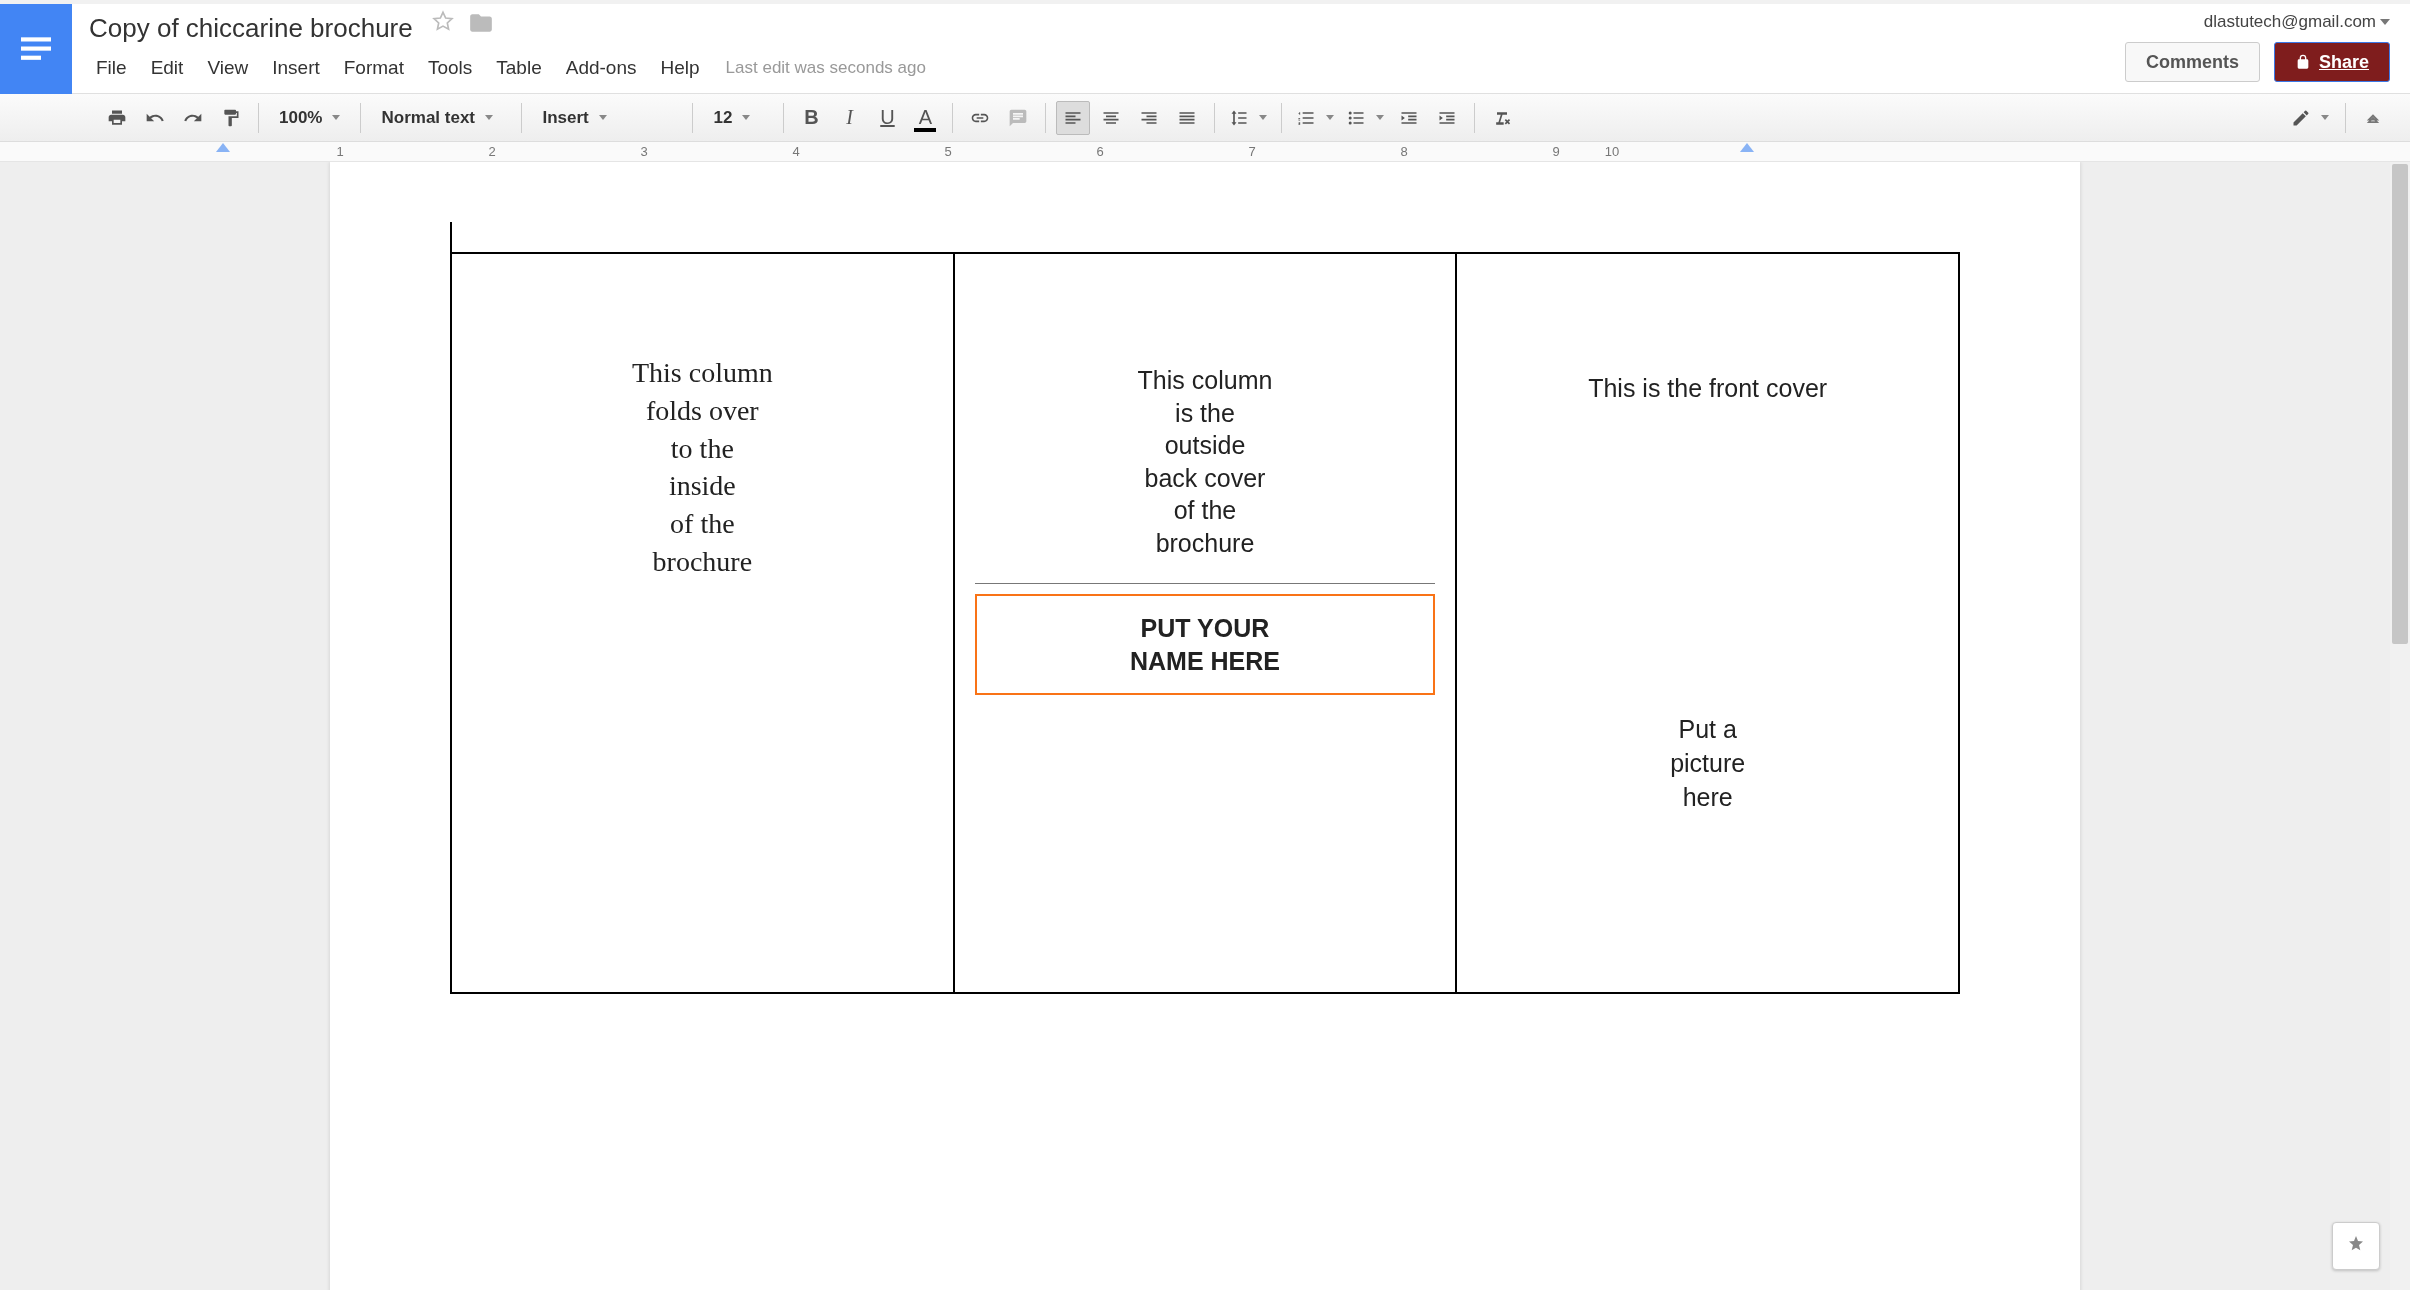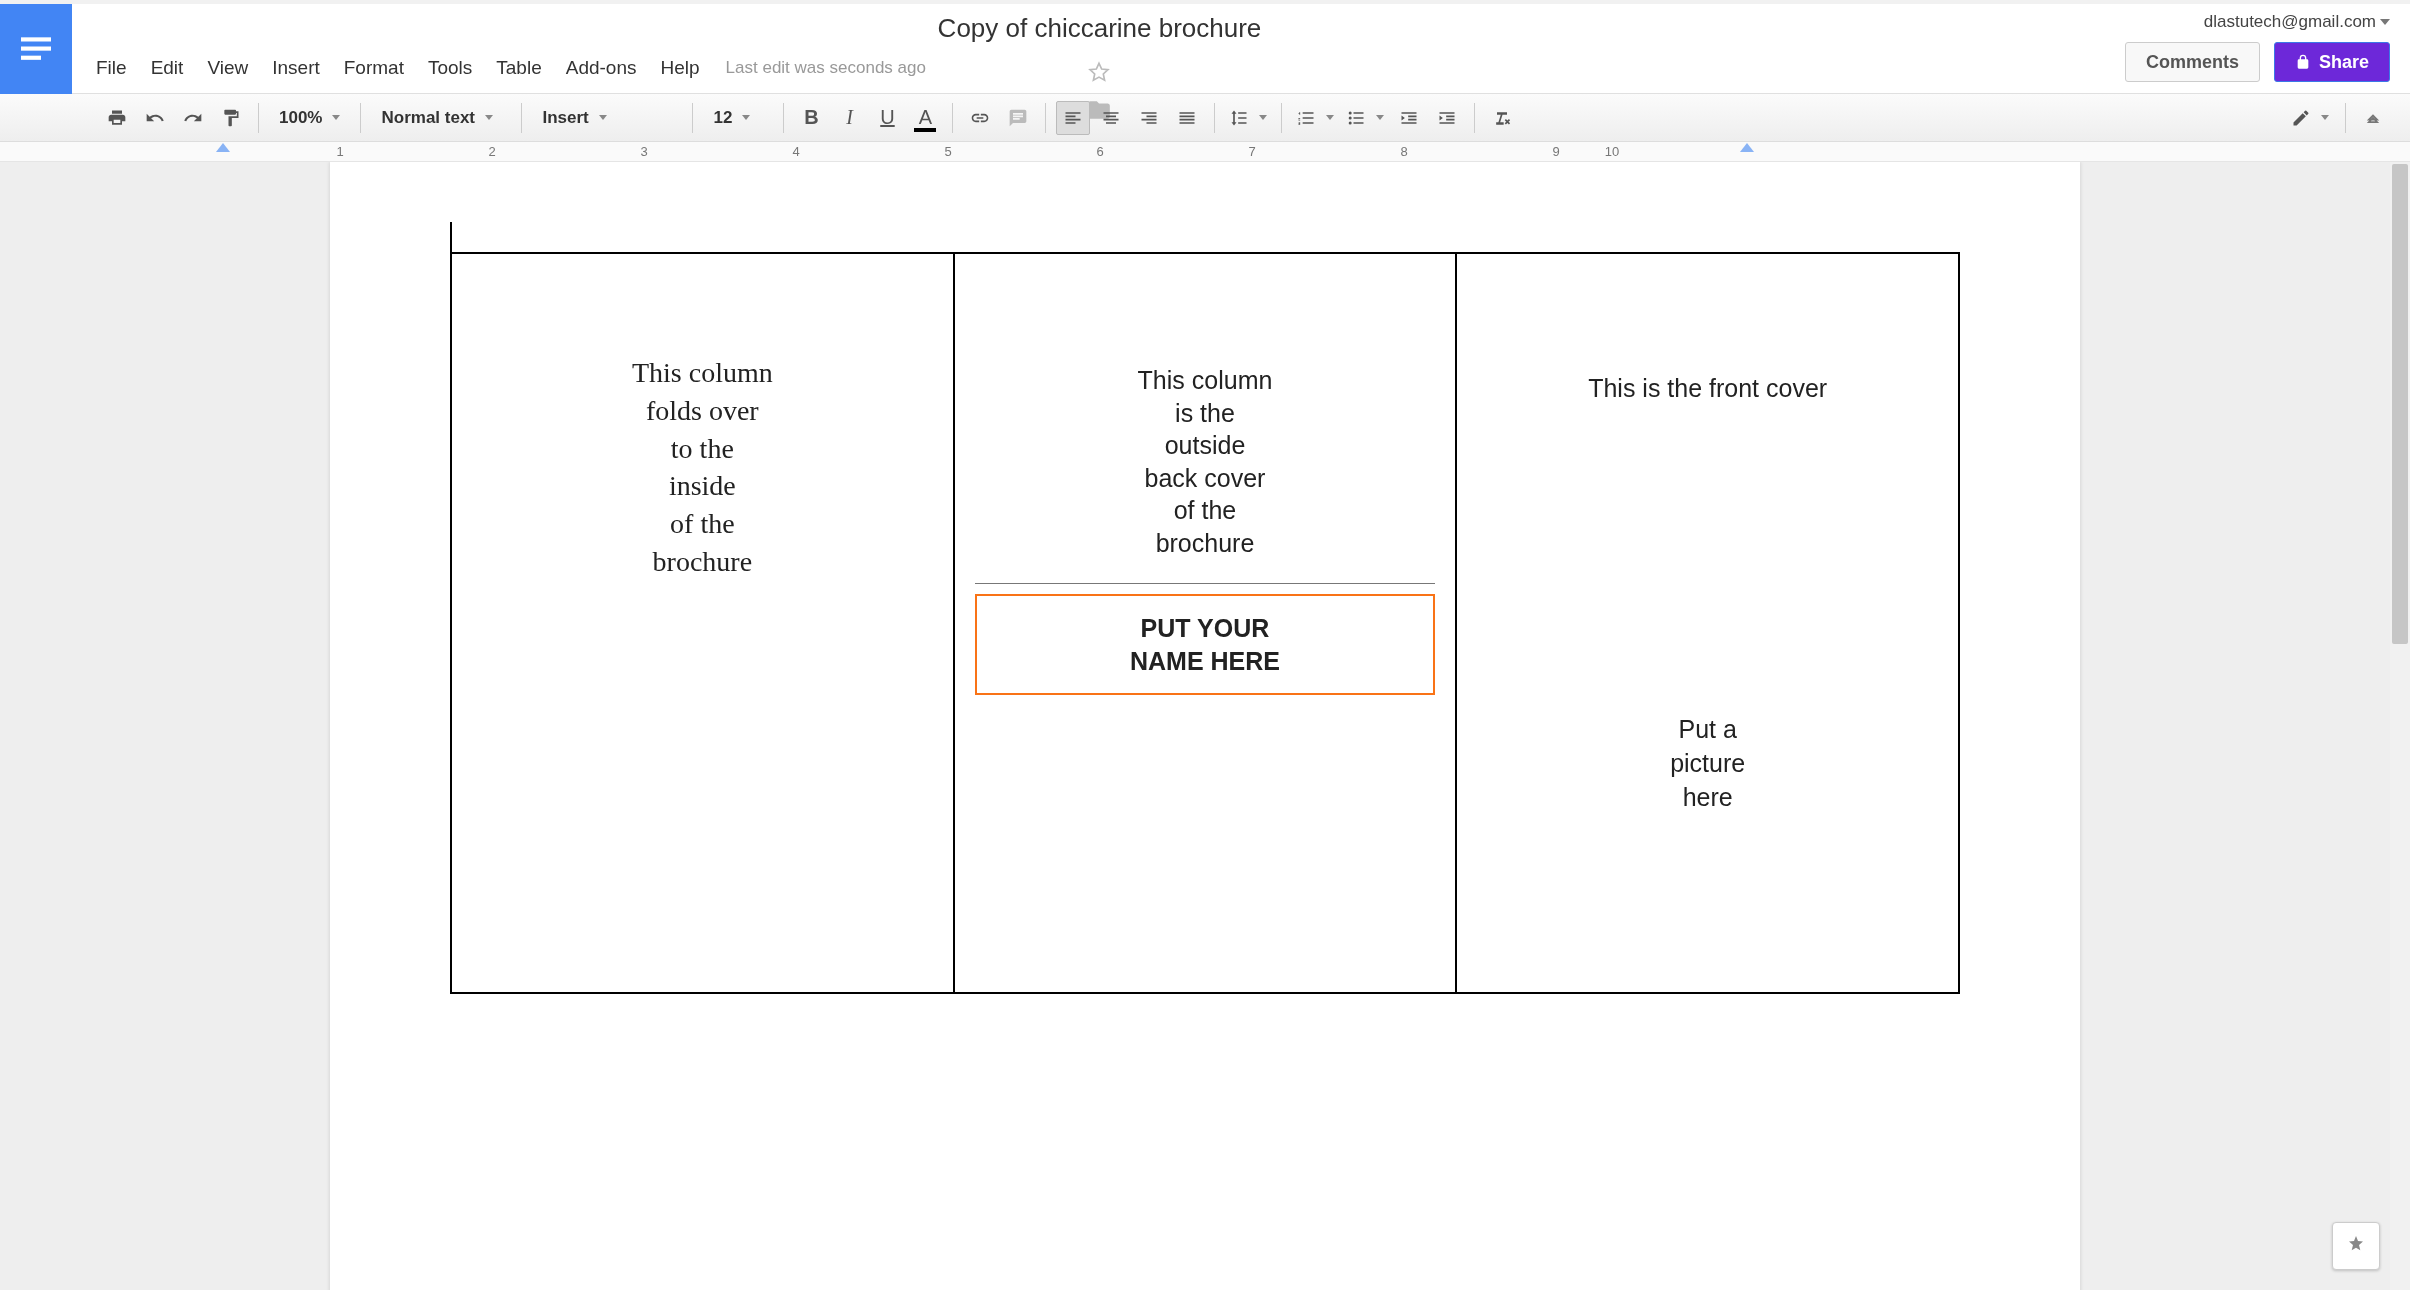--- a/index.html
+++ b/index.html
@@ -34,24 +34,23 @@
   }
   .app-icon svg { width: 40px; height: 40px; }
   .header-center {
     flex: 1;
     padding: 6px 10px 0 12px;
     display: flex;
     flex-direction: column;
   }
   .title-row {
     display: flex;
-    align-items: center;
+    align-items: flex-start;
     gap: 14px;
     height: 38px;
-    flex-direction: column;
   }
   .doc-title {
     font-size: 26px;
     font-weight: 400;
     color: #333;
     padding: 2px 4px;
     border: 1px solid transparent;
     border-radius: 2px;
   }
   .star-icon, .folder-icon {
@@ -114,23 +113,24 @@
     border-radius: 3px;
     border: 1px solid #ccc;
     background: #f8f8f8;
     color: #555;
     cursor: pointer;
     display: flex;
     align-items: center;
     gap: 8px;
   }
   .btn-share {
-    background: #6d28d9;
+    background: #7f1d1d;
     border-color: #3b78e7;
     color: #fff;
+    text-decoration: underline;
   }
   .btn-share svg { width: 16px; height: 16px; fill: #fff; }
   
   .toolbar {
     height: 48px;
     background: linear-gradient(#fbfbfb, #eeeeee);
     border-bottom: 1px solid #ddd;
     display: flex;
     align-items: center;
     padding: 0 20px 0 100px;

